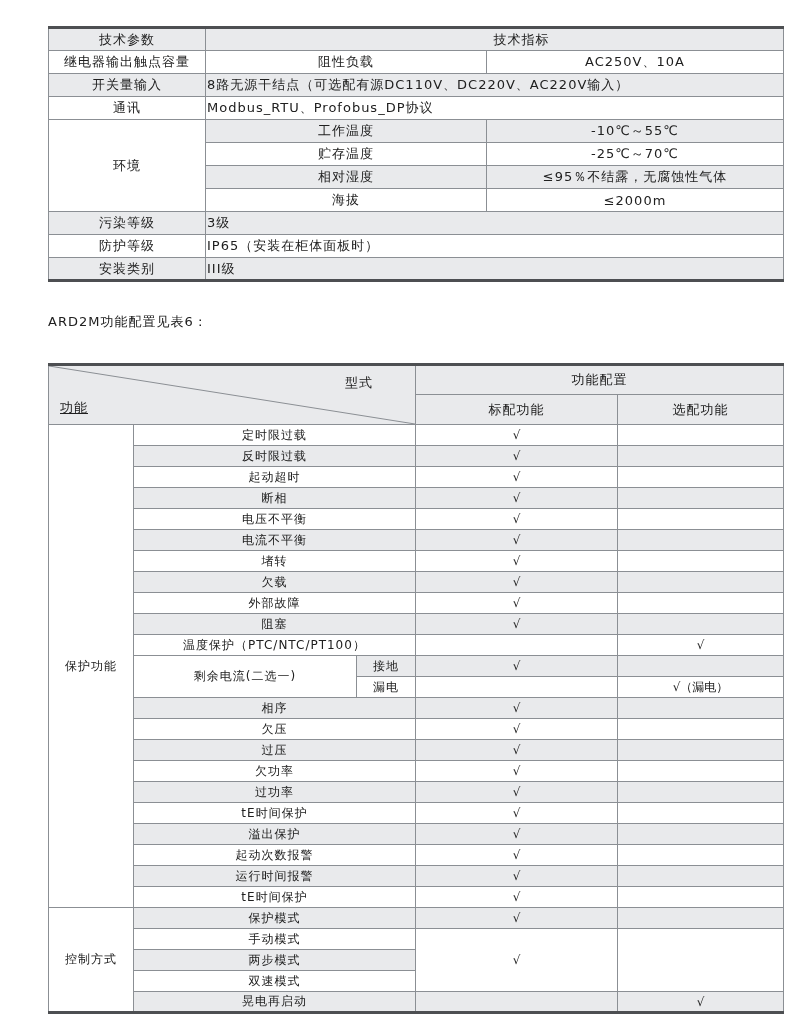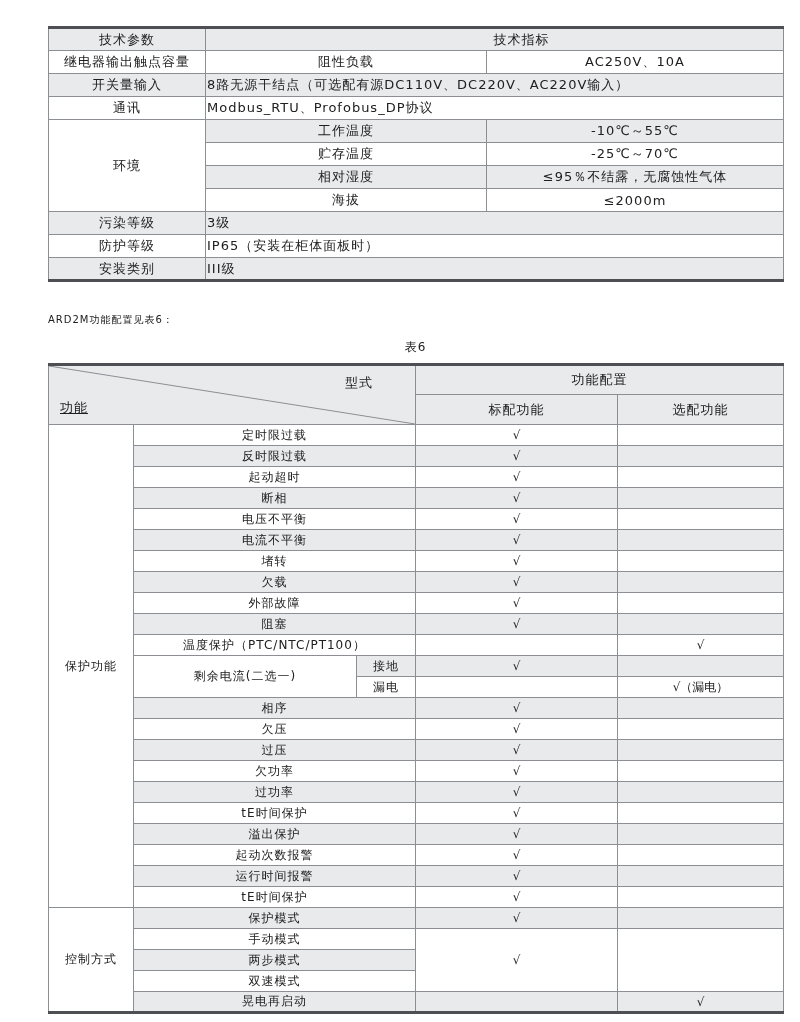--- a/index.html
+++ b/index.html
@@ -28,21 +28,21 @@
   #t2 { left:35px; top:363px; width:735px; }
   #t2 td { height:21px; font-size:12px; }
   #t2 tr.hrow td { height:30px; font-size:13px; }
   #t2 td.chk { font-size:12px; letter-spacing:0; }
 
   .diag { position:relative; padding:0; }
   .diag svg { position:absolute; left:0; top:0; width:100%; height:100%; display:block; }
   .diag .lt { position:absolute; right:42px; top:8px; font-size:13px; letter-spacing:1px;font-family:Liberation Serif, serif; }
   .diag .lb { position:absolute; left:11px; bottom:7px; font-size:13px; letter-spacing:1px;text-decoration:underline; }
 
-  #intro { position:absolute; left:35px; top:313px; font-size:10px; letter-spacing:1px; }
+  #intro { position:absolute; left:35px; top:313px; font-size:13px; letter-spacing:1px; }
   #caption { position:absolute; left:35px; top:339px; width:735px; text-align:center; font-size:12px; letter-spacing:1px; }
 </style>
 </head>
 <body>
 
 <div id="page">
 
   <table id="t1">
     <colgroup>
         <col style="width:157px">
@@ -93,21 +93,20 @@
       <td class="left" colspan="2">IP65（安装在柜体面板时）</td>
     </tr>
     <tr>
       <td class="g">安装类别</td>
       <td class="g left" colspan="2">III级</td>
     </tr>
   </tbody>
     </table>
 
   <div id="intro">ARD2M功能配置见表6：</div>
-  <div id="caption">表6</div>
 
   <table id="t2">
     <colgroup>
         <col style="width:85px">
         <col style="width:223px">
         <col style="width:59px">
         <col style="width:202px">
         <col style="width:166px">
       </colgroup>
     <tbody>

